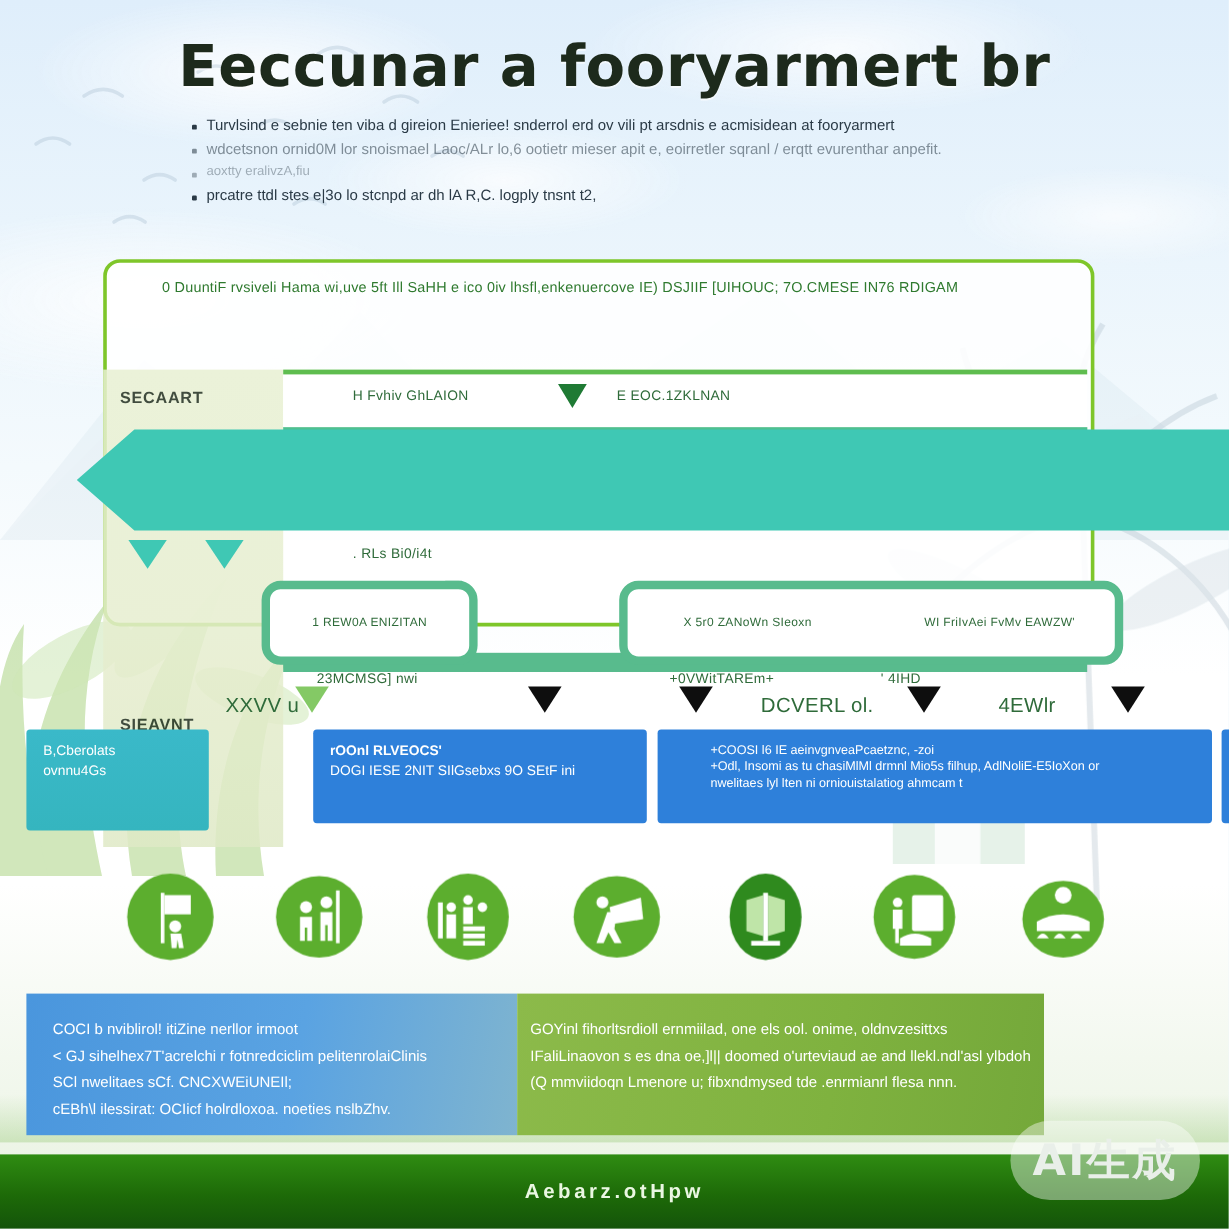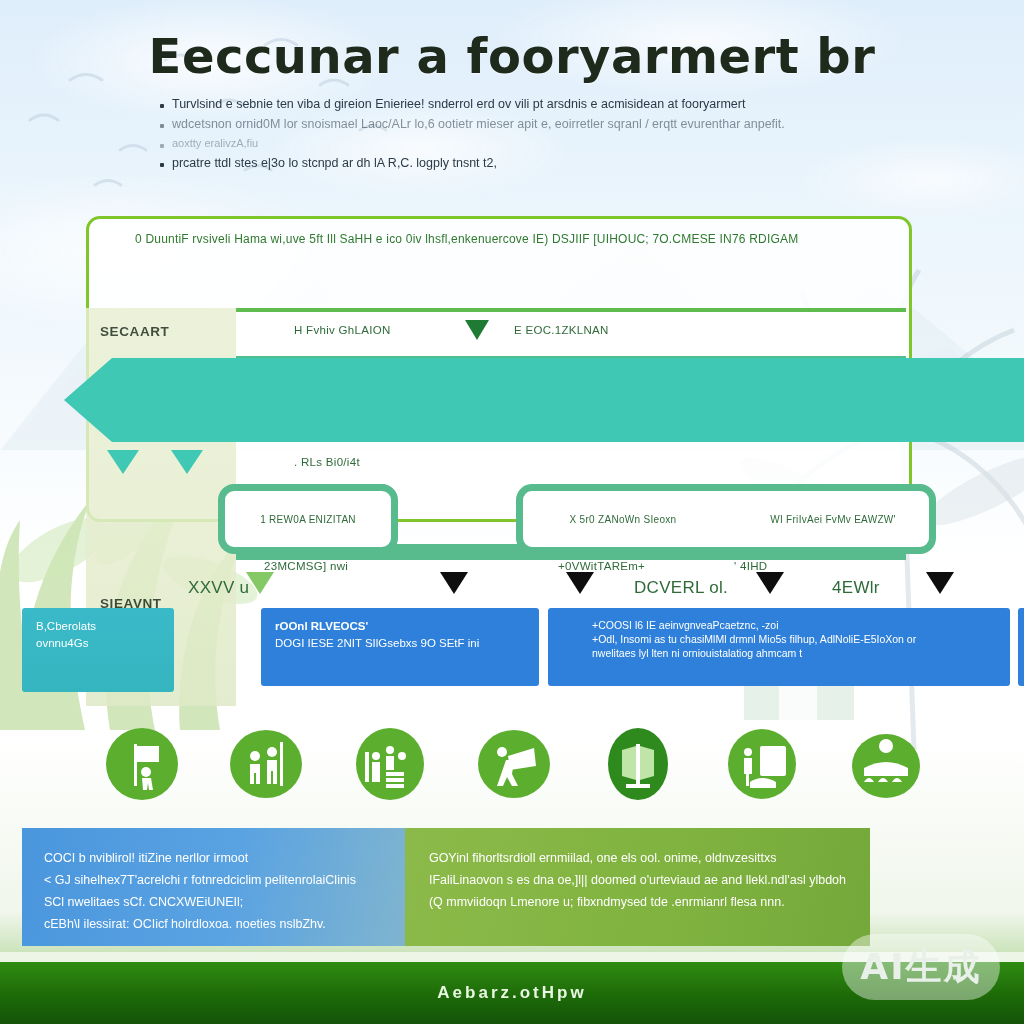--- a/index.html
+++ b/index.html
@@ -146,21 +146,21 @@
     position:absolute;left:22px;top:812px;width:848px;height:118px;
     display:flex;
     margin-top:16px;
   }
   #bottom-left{
     width:460px;height:118px;box-sizing:border-box;padding:20px 22px;
     background:linear-gradient(100deg,#4a96dd 0%,#5aa3e2 55%,#7fb4cf 100%);
     color:#ffffff;font-size:12.5px;line-height:1.75;filter:blur(.2px);
   }
   #bottom-right{
-    flex:1;height:118px;box-sizing:border-box;padding:20px 24px;
+    flex:1;height:118px;box-sizing:border-box;padding:20px 11px;
     background:linear-gradient(100deg,#8cba4a 0%,#7fb23f 60%,#74a83a 100%);
     color:#ffffff;font-size:12.5px;line-height:1.75;filter:blur(.2px);
   }
   #bottomrow .l{display:block;white-space:nowrap;}
   
   #footer{
     position:absolute;left:0;bottom:0;width:1024px;height:62px;
     background:linear-gradient(180deg,#2f8c12 0%,#1d6a08 55%,#14540a 100%);
     display:flex;align-items:center;justify-content:center;
   }

